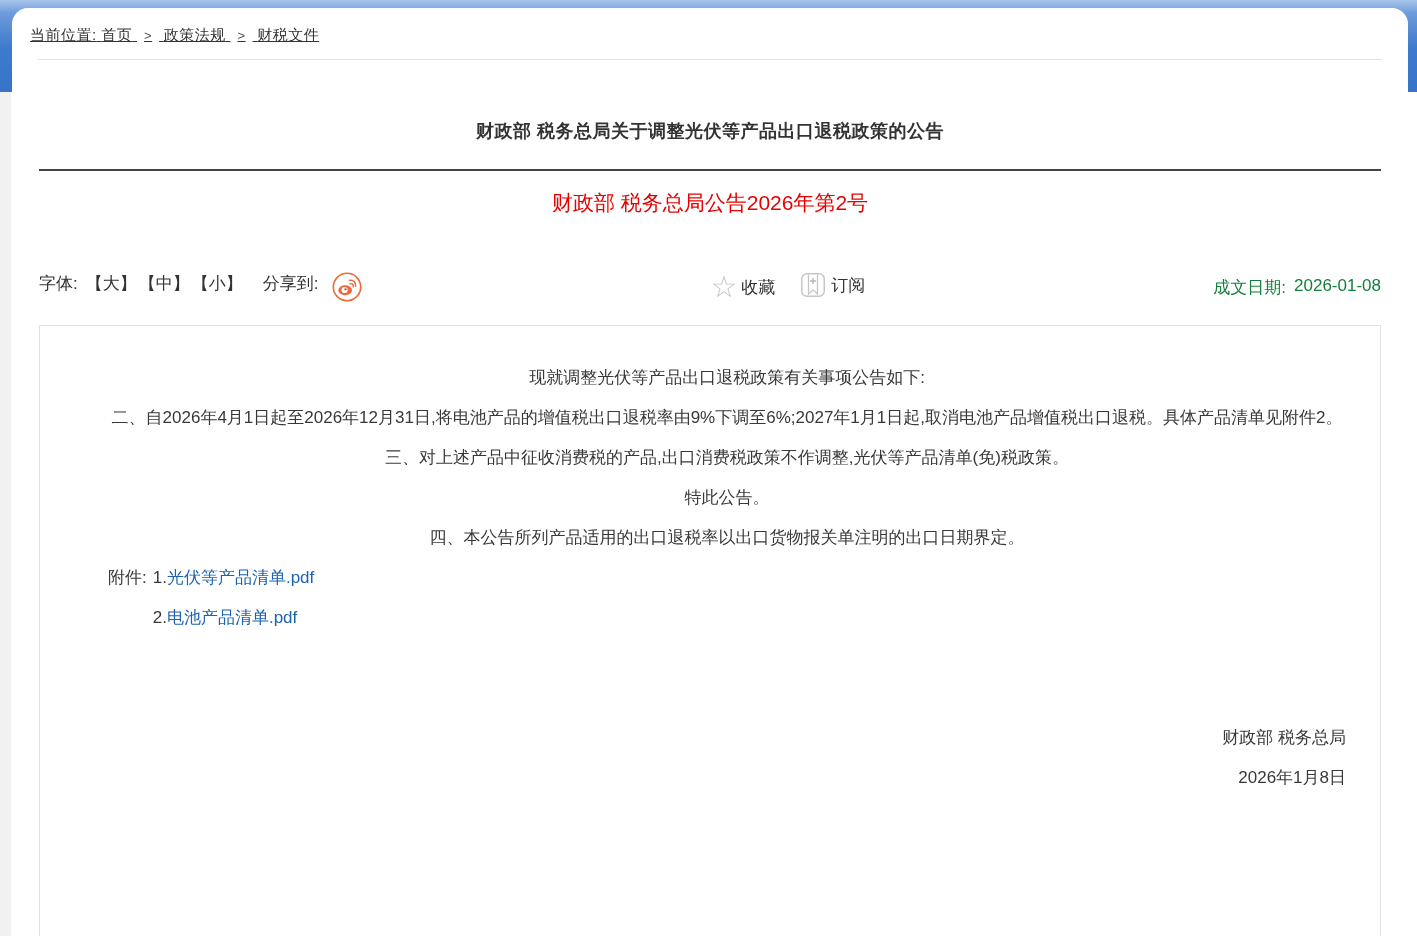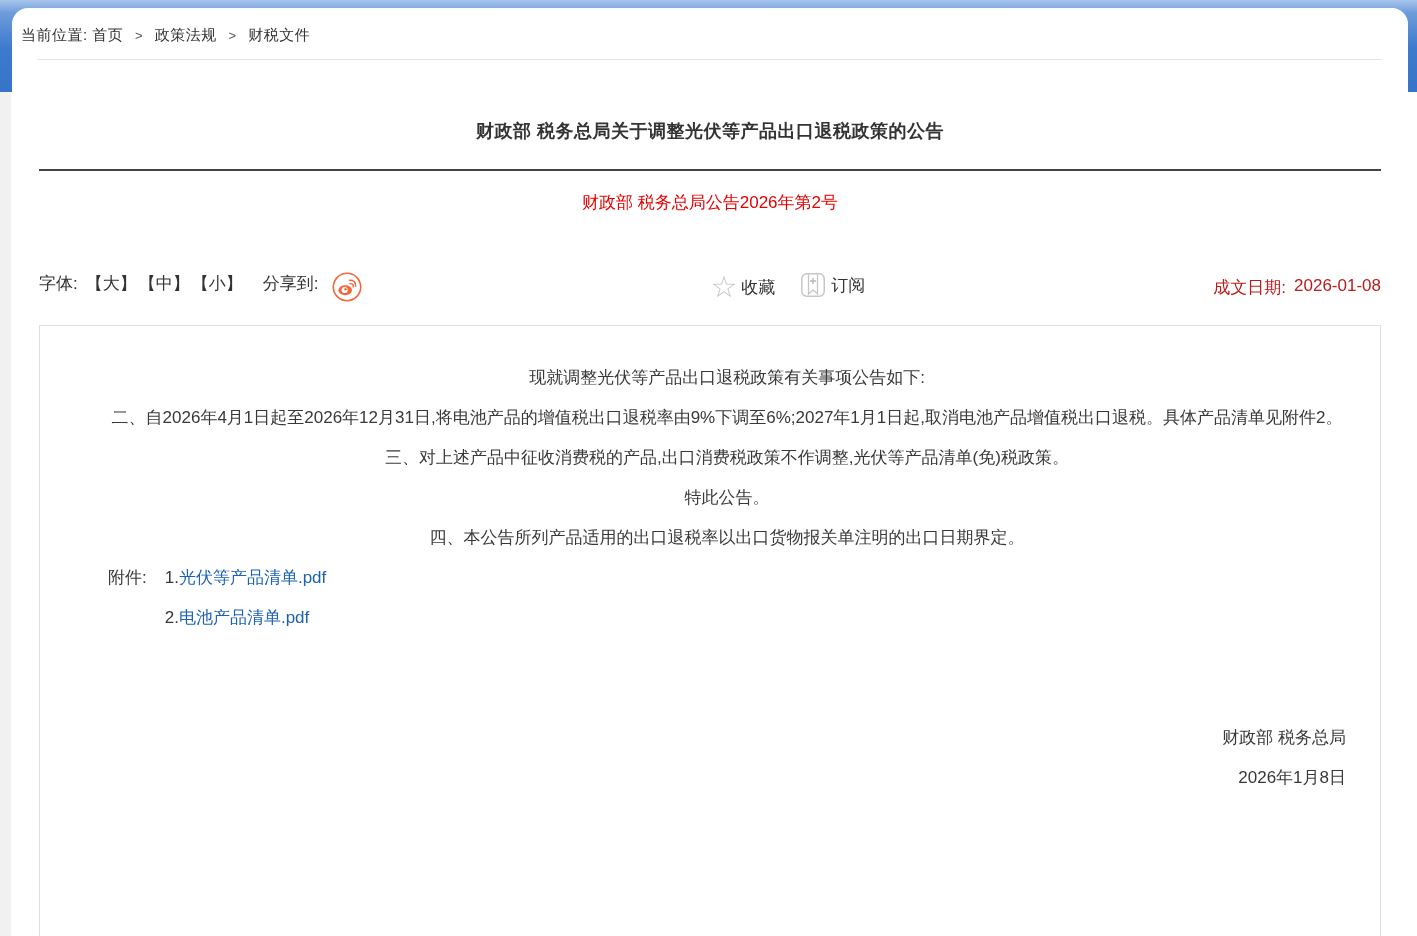--- a/index.html
+++ b/index.html
@@ -17,67 +17,67 @@
     position:absolute; left:0; top:0; width:1417px; height:92px;
     background:linear-gradient(180deg,#a9c6ec 0%,#6d9cdb 14%,#3e7acd 52%,#3773c6 100%);
     z-index:1;
   }
   .panel{
     position:absolute; left:12px; right:9px; top:8px; bottom:-60px;
     background:#ffffff; border-radius:16px 16px 0 0;
     z-index:2;
   }
   .breadcrumb{
-    padding:18px 0 0 9px;
-    font-size:15px; color:#333; letter-spacing:.5px;
+    padding:18px 0 0 18px;
+    font-size:15px; color:#333; letter-spacing:.5px;text-decoration:underline;
   }
   .breadcrumb a{ color:#333; text-decoration:none; cursor:pointer; }
   .breadcrumb .sep{ color:#555; margin:0 7px; font-size:13px; }
   .bc-line{
     margin:14px 26px 0 26px; height:0;
     border:none; border-top:1px solid #e4e4e4;
   }
   .article-title{
     margin:56px 27px 0; text-align:center;
     font-size:18px; font-weight:bold; color:#333;
     line-height:30px; letter-spacing:.5px;
   }
   .title-rule{
     margin:23px 27px 0; height:2px; background:#43434a;
   }
   .doc-number{
     margin-top:20px; text-align:center;
-    font-size:17px; color:#e60000; line-height:24px;
+    font-size:21px; color:#e60000; line-height:24px;
   }
   .toolbar{
     margin:57px 27px 0;
     display:flex; align-items:center; justify-content:space-between;
     font-size:17px; color:#333; height:30px;
   }
   .tb-left,.tb-center,.tb-right{ display:flex; align-items:flex-start; }
   .tb-left .font-btn{ color:#333; text-decoration:none; cursor:pointer; margin-right:2px; }
   .tb-left .lbl{ margin-right:8px; }
   .tb-left .share-lbl{ margin:0 14px 0 18px; }
   .weibo-btn{ display:inline-flex; cursor:pointer; }
   .fav-btn,.sub-btn{ display:inline-flex; align-items:center; cursor:pointer; }
   .fav-btn{ margin-right:26px; }
   .star-glyph{ font-size:30px; line-height:28px; color:#c3c3c3; margin-right:4px; }
   .sub-btn svg{ margin-right:6px; }
-  .tb-right{ color:#b91c1c; }
+  .tb-right{ color:#15803d; }
   .tb-right .date-val{ margin-left:8px; }
   .content-box{
     margin:23px 27px 0;
     border:1px solid #e0e0e0;
     padding:32px 34px 60px;
     min-height:560px;
     font-size:17px; color:#383838; line-height:40px;
   }
   .content-box p{ margin:0; text-indent:2em;text-align:center; }
   .attach-row{ padding-left:2em; }
-  .attach-row .attach-label{ margin-right:18px; }
+  .attach-row .attach-label{ margin-right:6px; }
   .attach-row.second .attach-label{ visibility:hidden; }
   .attach-row a{ color:#1b62b1; text-decoration:none; cursor:pointer; }
   .signature{ margin-top:80px; text-align:right; }
   .signature div{ line-height:40px; }
 </style>
 </head>
 <body>
 
 <div class="left-strip"></div>
 <div class="blue-band"></div>

